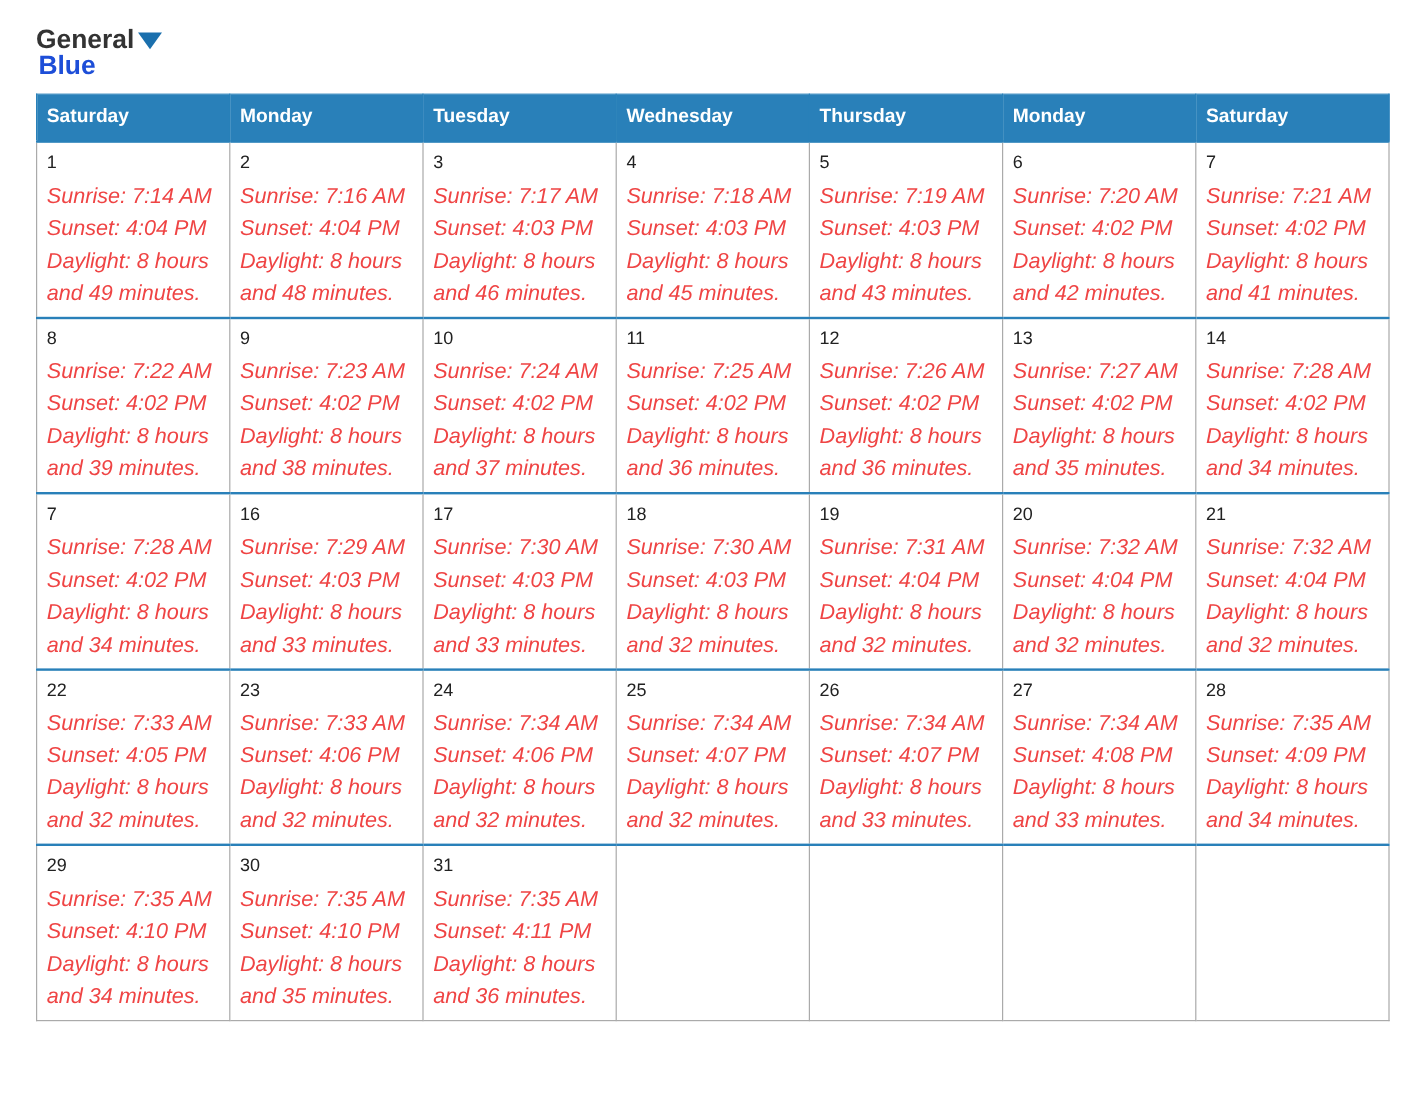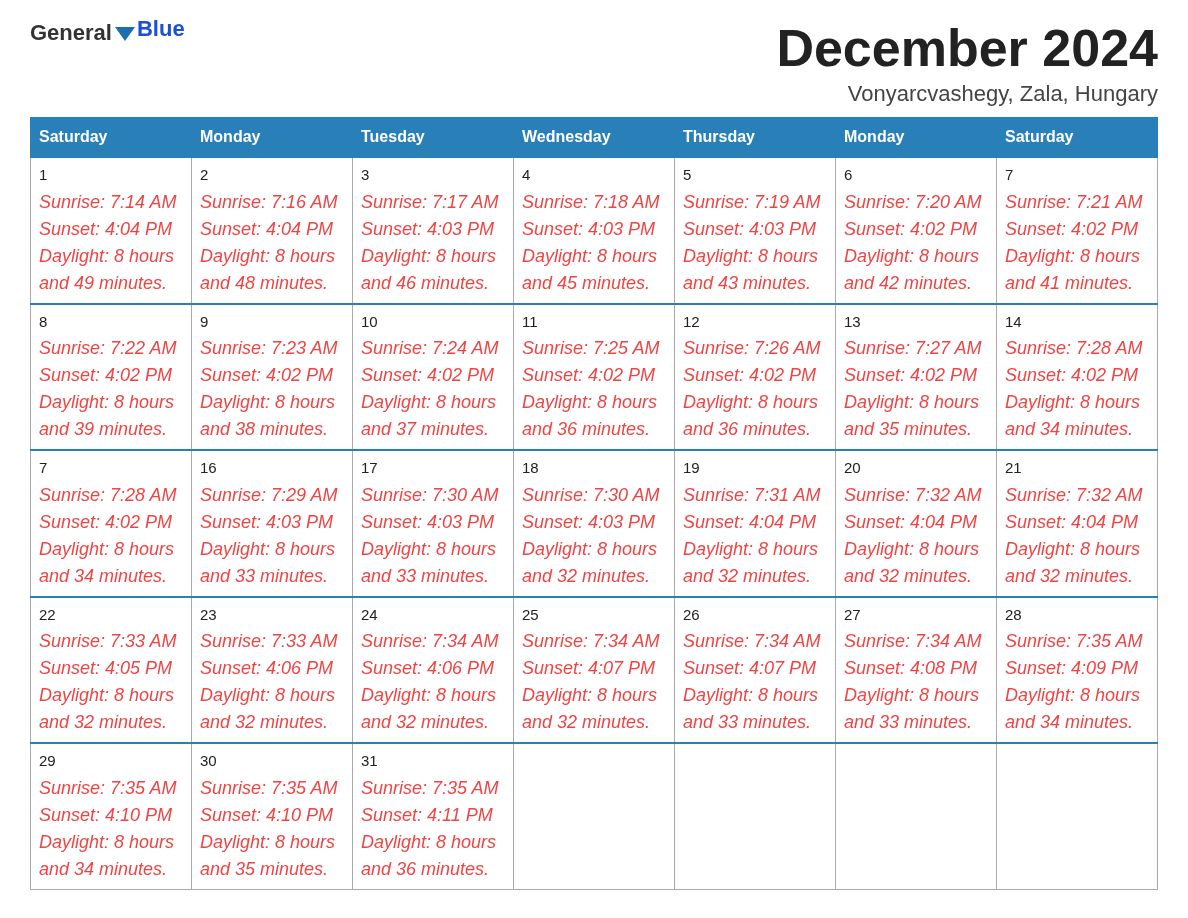--- a/index.html
+++ b/index.html
@@ -11,21 +11,21 @@
       min-height: 918px;
     }
     .header {
       display: flex;
       justify-content: space-between;
       align-items: flex-start;
       margin-bottom: 10px;
     }
     .logo {
       display: flex;
-      flex-direction: row;
+      flex-direction: column;
       align-items: flex-start;
     }
     .logo-text {
       display: flex;
       align-items: center;
       font-size: 22px;
       font-weight: bold;
       color: #333;
     }
     .logo-general { color: #333; font-weight: bold; }
@@ -104,24 +104,20 @@
 <body>
 
 <div class="header">
   <div class="logo">
     <div class="logo-text">
       <span class="logo-general">General</span>
       <span class="logo-triangle"></span>
     </div>
     <div class="logo-underline">Blue</div>
   </div>
-  <div class="title-block">
-    <div class="month-title">December 2024</div>
-    <div class="location-title">Vonyarcvashegy, Zala, Hungary</div>
-  </div>
 </div>
 
 <table>
   <thead>
     <tr>
       <th>Saturday</th>
       <th>Monday</th>
       <th>Tuesday</th>
       <th>Wednesday</th>
       <th>Thursday</th>

